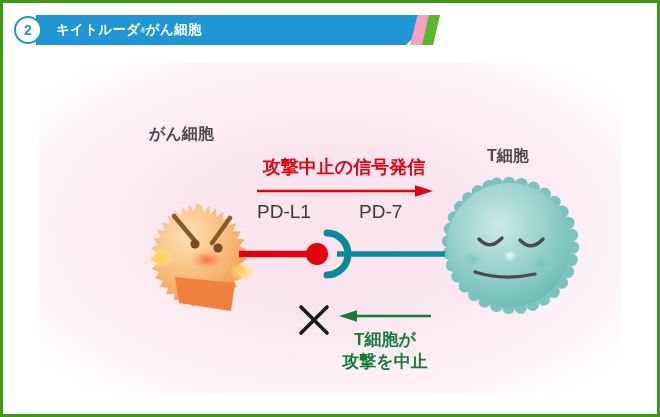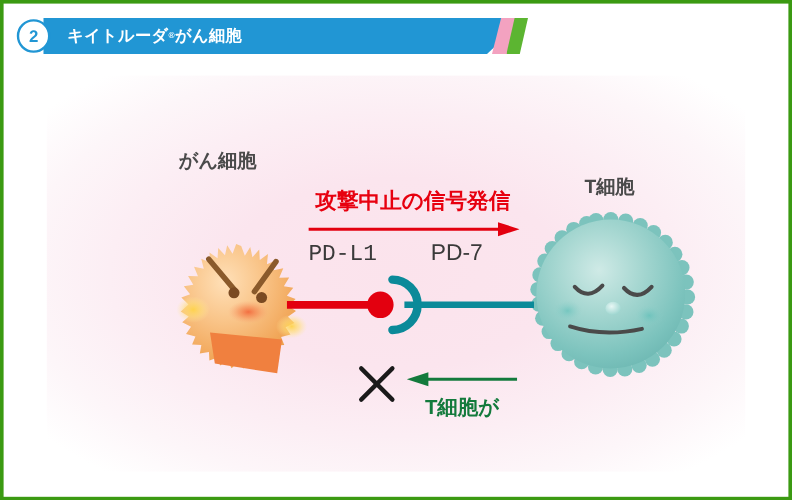--- a/index.html
+++ b/index.html
@@ -167,21 +167,20 @@
   #signal-arrow { position: absolute; left: 254px; top: 133px; width: 176px; height: 14px; }
 
   
   #pdl1-label {
     position: absolute;
     left: 254px;
     top: 150px;
     color: #3a3a3a;
     font-size: 19px;
     white-space: nowrap;
-    font-family: Liberation Mono, monospace;
   }
   #pd1-label {
     position: absolute;
     left: 356px;
     top: 150px;
     color: #3a3a3a;
     font-size: 19px;
     white-space: nowrap;
   }
 
@@ -375,16 +374,17 @@
       <line x1="30" y1="4" x2="4" y2="30" stroke="#1a1a1a" stroke-width="3.6" stroke-linecap="round"></line>
     </svg>
 
     <svg id="block-arrow" viewBox="0 0 92 14">
       <line x1="92" y1="7" x2="16" y2="7" stroke="#137a3c" stroke-width="2.6"></line>
       <polygon points="0,7 18,1.2 18,12.8" fill="#137a3c"></polygon>
     </svg>
 
     <div id="tcell-stop-text">
       <div>T細胞が</div>
+      <div>攻撃を中止</div>
     </div>
 
   </div>
 </div>
 
 </body></html>

